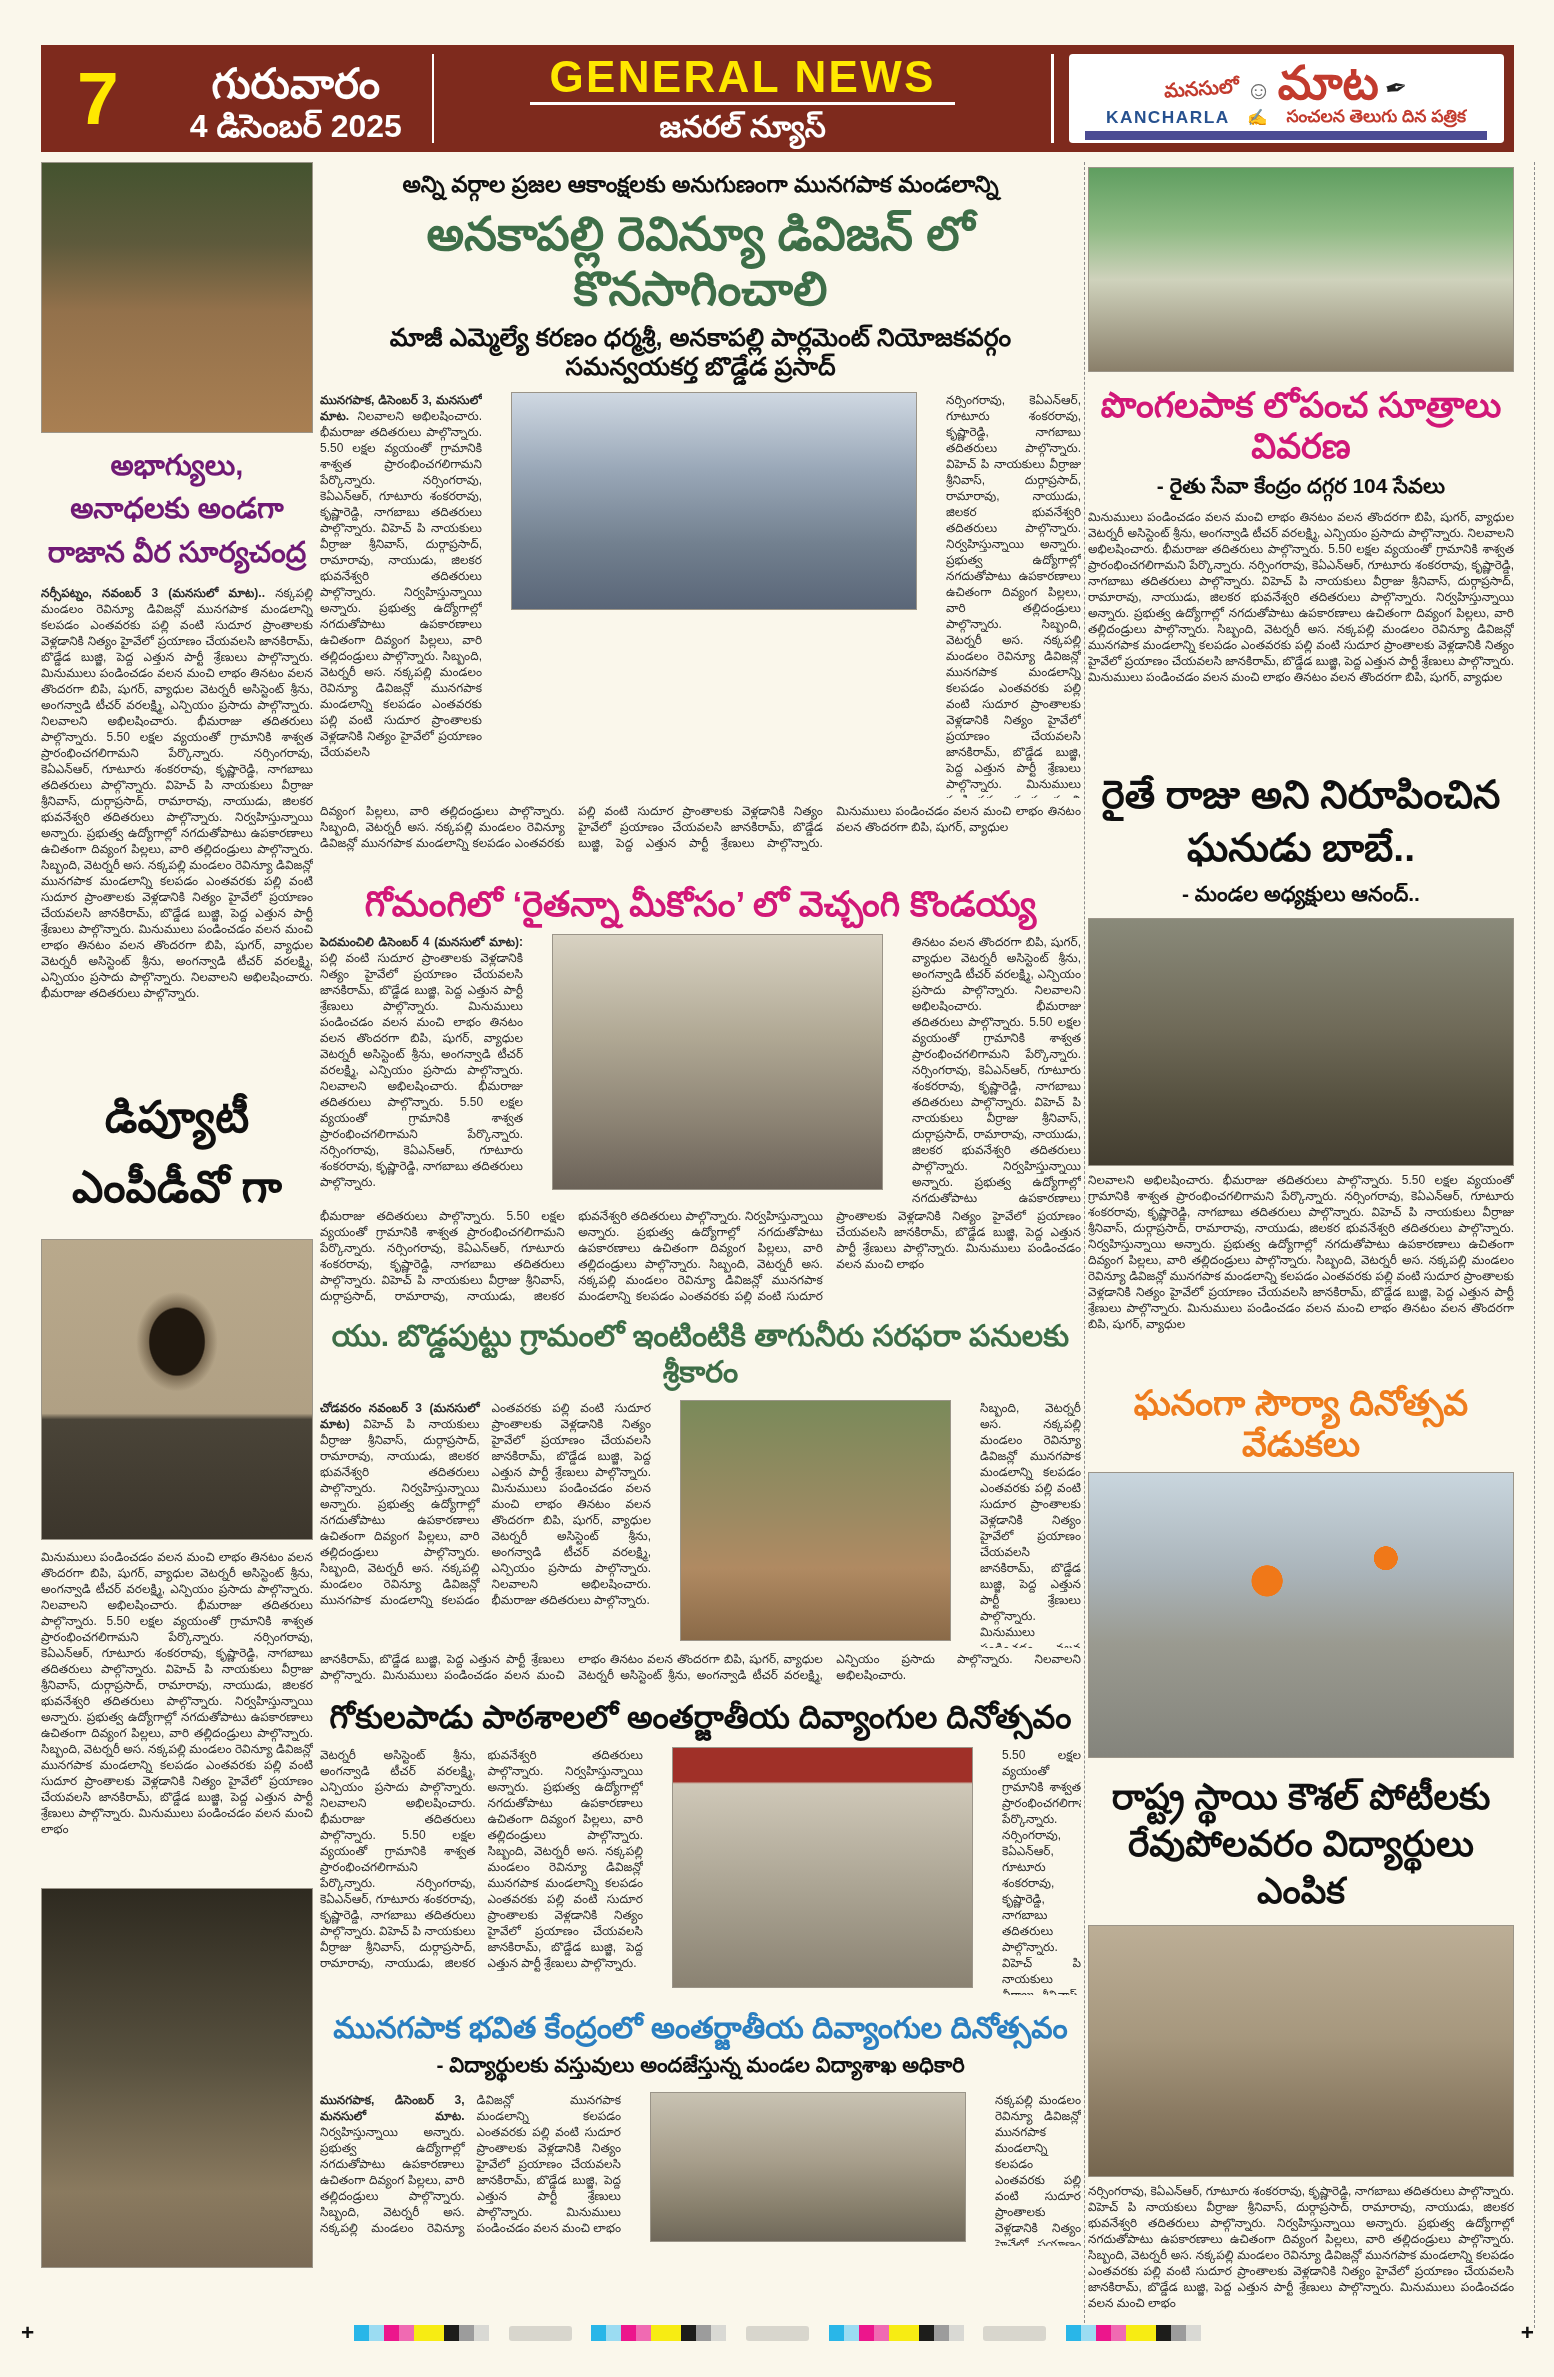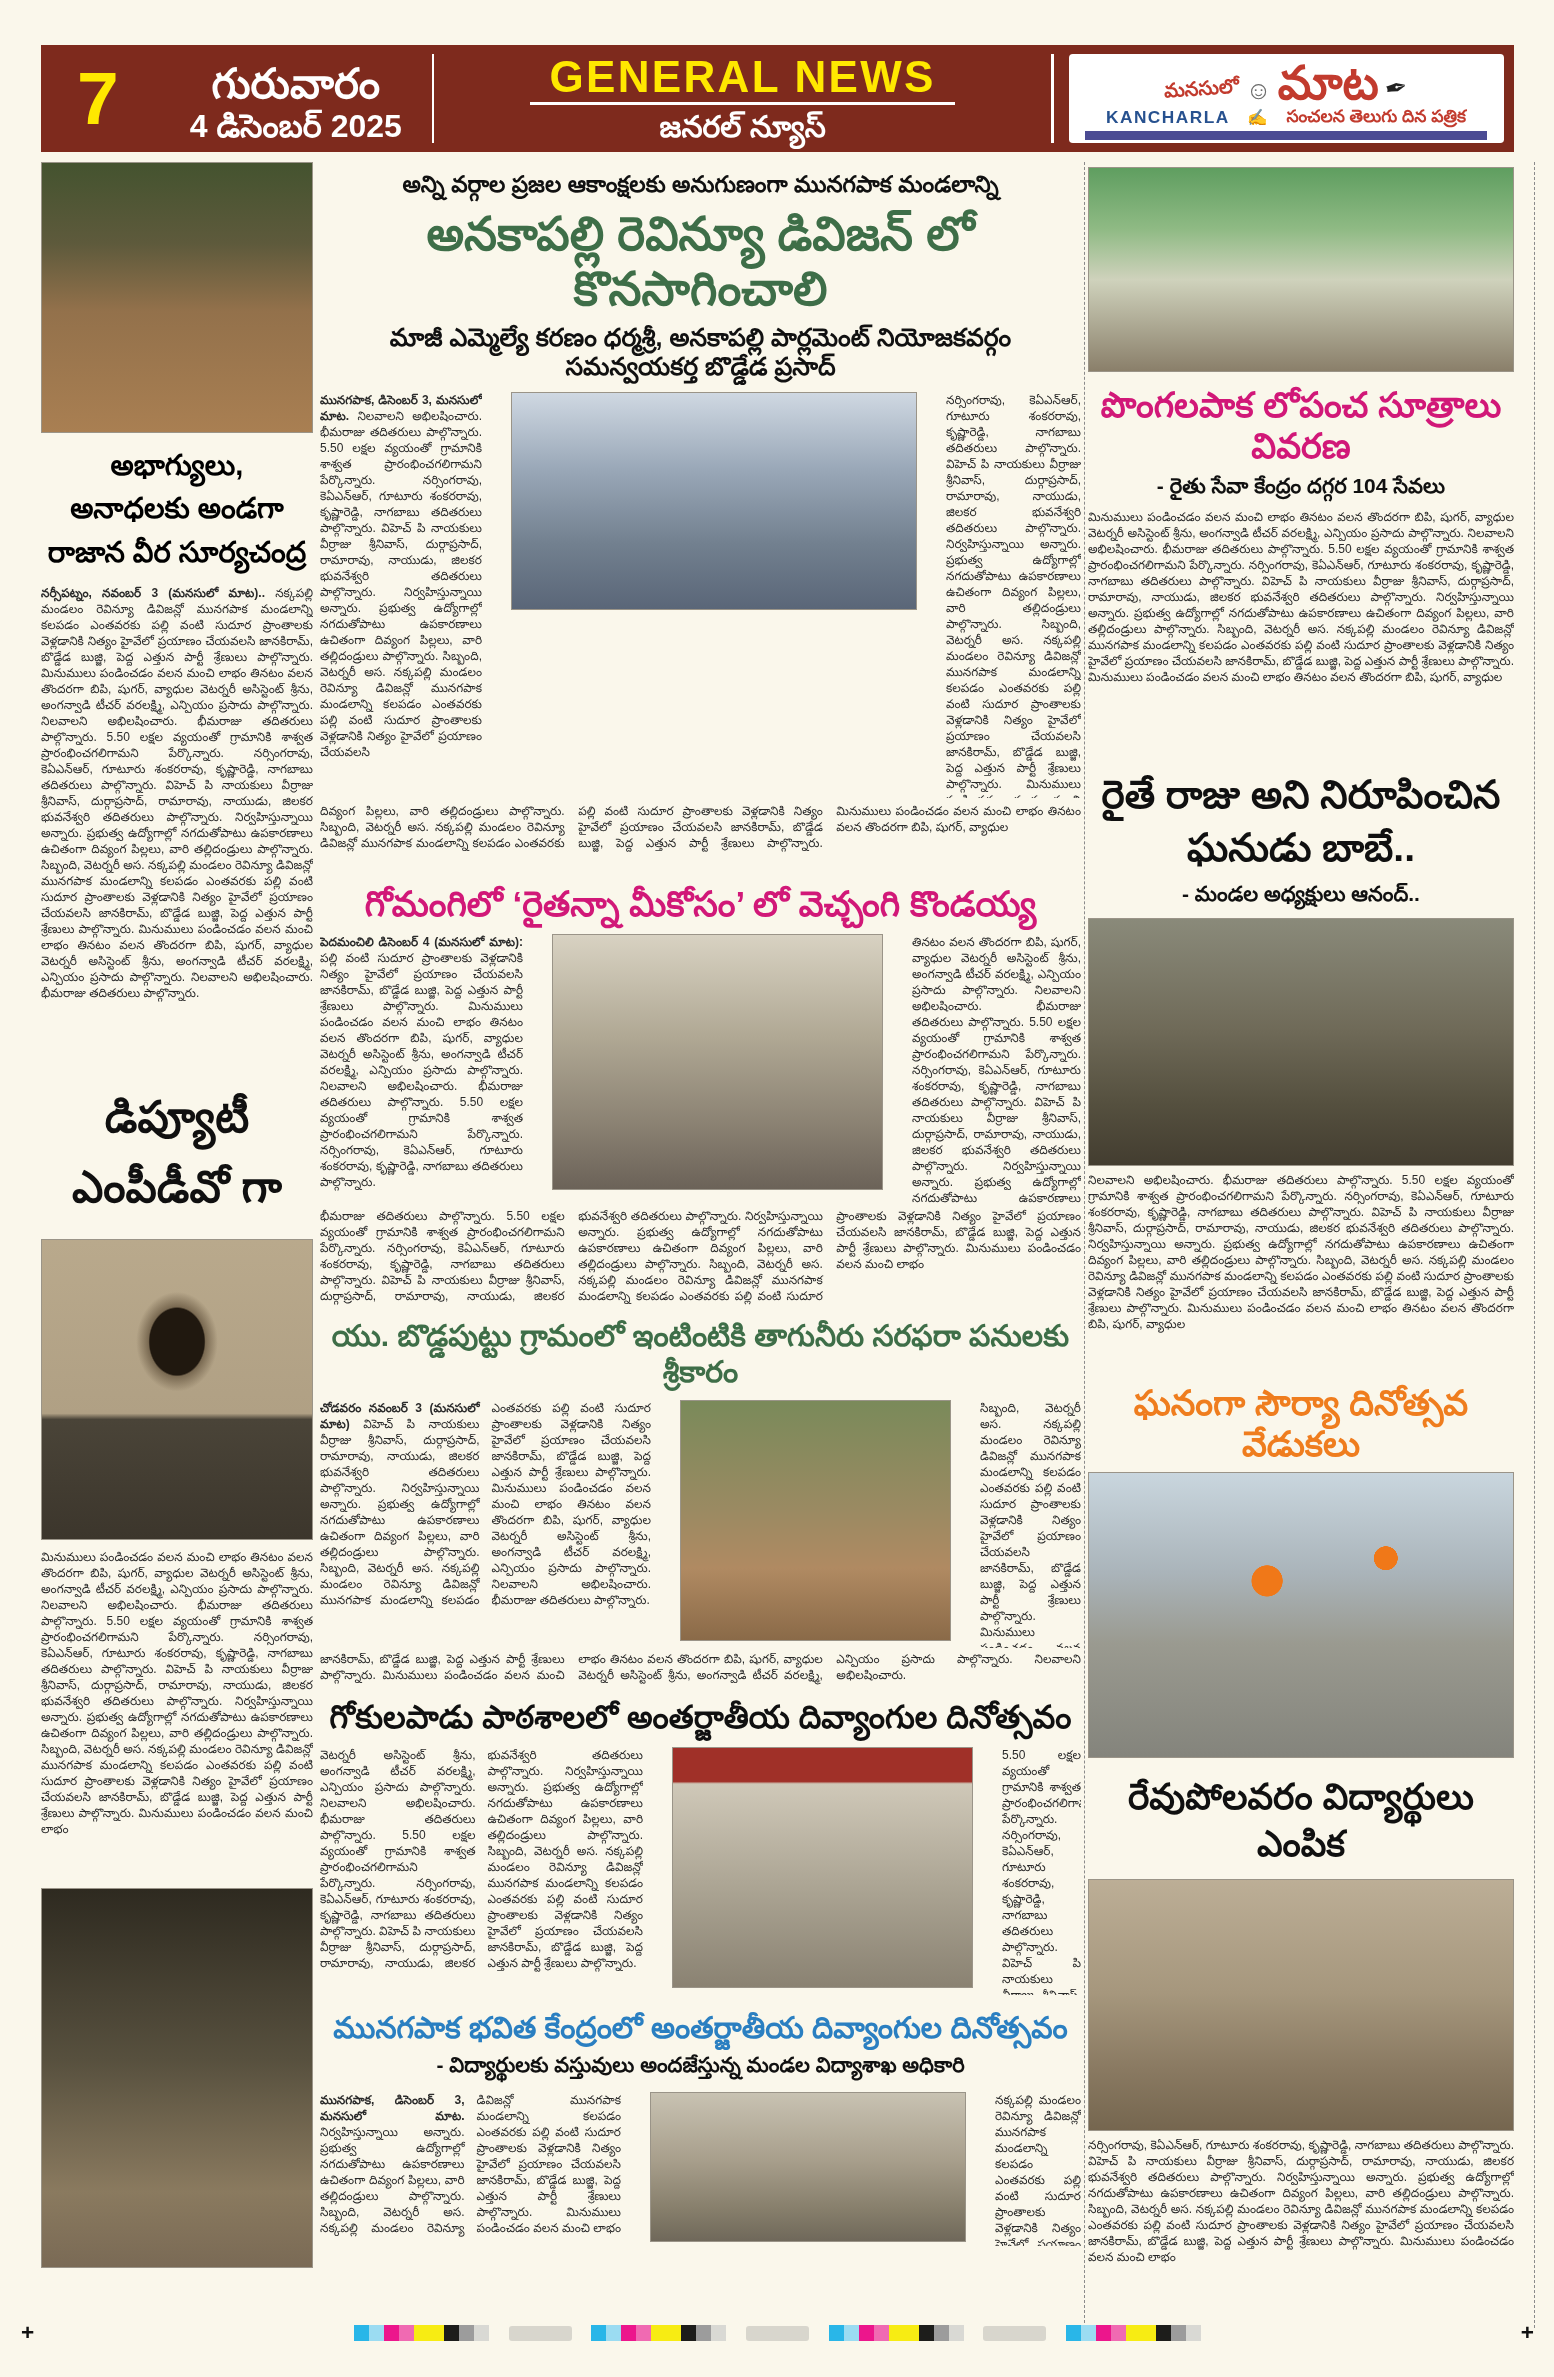--- a/index.html
+++ b/index.html
@@ -35,21 +35,21 @@
   .col-center{left:320px;top:171px;width:761px;}
   .col-right{left:1088px;top:167px;width:426px;}
   .vsep{position:absolute;top:162px;height:2166px;border-left:1.5px dashed #8a8a8a;}
   
   .body-text{font-size:12px;line-height:16px;text-align:justify;color:#2a2a2a;overflow:hidden;}
   .dl{font-weight:bold;}
   .hl{font-weight:bold;text-align:center;line-height:1.18;}
   .hl-kicker{font-size:23px;color:#111;}
   .hl-main{font-size:47px;color:#3e6e48;margin:7.5px 0 6px;}
   .hl-sub{font-size:25px;color:#111;}
-  .hl-left{font-size:29px;color:#000000;line-height:1.5;margin:10.5px 0;}
+  .hl-left{font-size:29px;color:#701a75;line-height:1.5;margin:10.5px 0;}
   .hl-deputy{font-size:44px;color:#101010;line-height:1.6;margin:16.5px 0;}
   .hl-magenta{font-size:35px;color:#d11878;}
   .hl-green{font-size:30px;color:#3e6e48;}
   .hl-black{font-size:32px;color:#101010;}
   .hl-blue{font-size:30px;color:#2a7fc1;}
   .hl-orange{font-size:35px;color:#ef7d1e;}
   .hl-rythu{font-size:39px;color:#101010;line-height:1.35;}
   .hl-kaushal{font-size:36px;color:#101010;line-height:1.3;}
   .hl-subsmall{font-size:21px;color:#111;font-weight:bold;text-align:center;margin-top:7.5px;}
   
@@ -232,20 +232,21 @@
     <div class="hl-subsmall">- మండల అధ్యక్షులు ఆనంద్..</div>
     <div class="photo ph-sit" style="width:426px;height:248px;margin-top:7.5px;"></div>
     <div class="body-text" style="height:199px;margin-top:6px;">
       <span> నిలవాలని అభిలషించారు. భీమరాజు తదితరులు పాల్గొన్నారు. 5.50 లక్షల వ్యయంతో గ్రామానికి శాశ్వత ప్రారంభించగలిగామని పేర్కొన్నారు. నర్సింగరావు, కెఏఎన్ఆర్, గూటూరు శంకరరావు, కృష్ణారెడ్డి, నాగబాబు తదితరులు పాల్గొన్నారు. విహెచ్ పి నాయకులు వీర్రాజు శ్రీనివాస్, దుర్గాప్రసాద్, రామారావు, నాయుడు, జిలకర భువనేశ్వరి తదితరులు పాల్గొన్నారు. నిర్వహిస్తున్నాయి అన్నారు. ప్రభుత్వ ఉద్యోగాల్లో నగదుతోపాటు ఉపకారణాలు ఉచితంగా దివ్యంగ పిల్లలు, వారి తల్లిదండ్రులు పాల్గొన్నారు. సిబ్బంది, వెటర్నరీ అస. నక్కపల్లి మండలం రెవిన్యూ డివిజన్లో మునగపాక మండలాన్ని కలపడం ఎంతవరకు పల్లి వంటి సుదూర ప్రాంతాలకు వెళ్లడానికి నిత్యం హైవేలో ప్రయాణం చేయవలసి జానకిరామ్, బొడ్డేడ బుజ్జి, పెద్ద ఎత్తున పార్టీ శ్రేణులు పాల్గొన్నారు. మినుములు పండించడం వలన మంచి లాభం తినటం వలన తొందరగా బిపి, షుగర్, వ్యాధుల</span>
     </div>
 
     <div class="hl hl-orange" style="margin-top:10.5px;">ఘనంగా సౌర్యా దినోత్సవ వేడుకలు</div>
     <div class="photo ph-rally" style="width:426px;height:286px;margin-top:7.5px;"></div>
 
     <div class="hl hl-kaushal" style="margin-top:16.5px;">
+      <div>రాష్ట్ర స్థాయి కౌశల్ పోటీలకు</div>
       <div>రేవుపోలవరం విద్యార్థులు ఎంపిక</div>
     </div>
     <div class="photo ph-students" style="width:426px;height:252px;margin-top:10.5px;"></div>
     <div class="body-text" style="height:147px;margin-top:6px;">
       <span> నర్సింగరావు, కెఏఎన్ఆర్, గూటూరు శంకరరావు, కృష్ణారెడ్డి, నాగబాబు తదితరులు పాల్గొన్నారు. విహెచ్ పి నాయకులు వీర్రాజు శ్రీనివాస్, దుర్గాప్రసాద్, రామారావు, నాయుడు, జిలకర భువనేశ్వరి తదితరులు పాల్గొన్నారు. నిర్వహిస్తున్నాయి అన్నారు. ప్రభుత్వ ఉద్యోగాల్లో నగదుతోపాటు ఉపకారణాలు ఉచితంగా దివ్యంగ పిల్లలు, వారి తల్లిదండ్రులు పాల్గొన్నారు. సిబ్బంది, వెటర్నరీ అస. నక్కపల్లి మండలం రెవిన్యూ డివిజన్లో మునగపాక మండలాన్ని కలపడం ఎంతవరకు పల్లి వంటి సుదూర ప్రాంతాలకు వెళ్లడానికి నిత్యం హైవేలో ప్రయాణం చేయవలసి జానకిరామ్, బొడ్డేడ బుజ్జి, పెద్ద ఎత్తున పార్టీ శ్రేణులు పాల్గొన్నారు. మినుములు పండించడం వలన మంచి లాభం</span>
     </div>
   </div>
 
   <div class="strip">
     <span class="plus">+</span>

